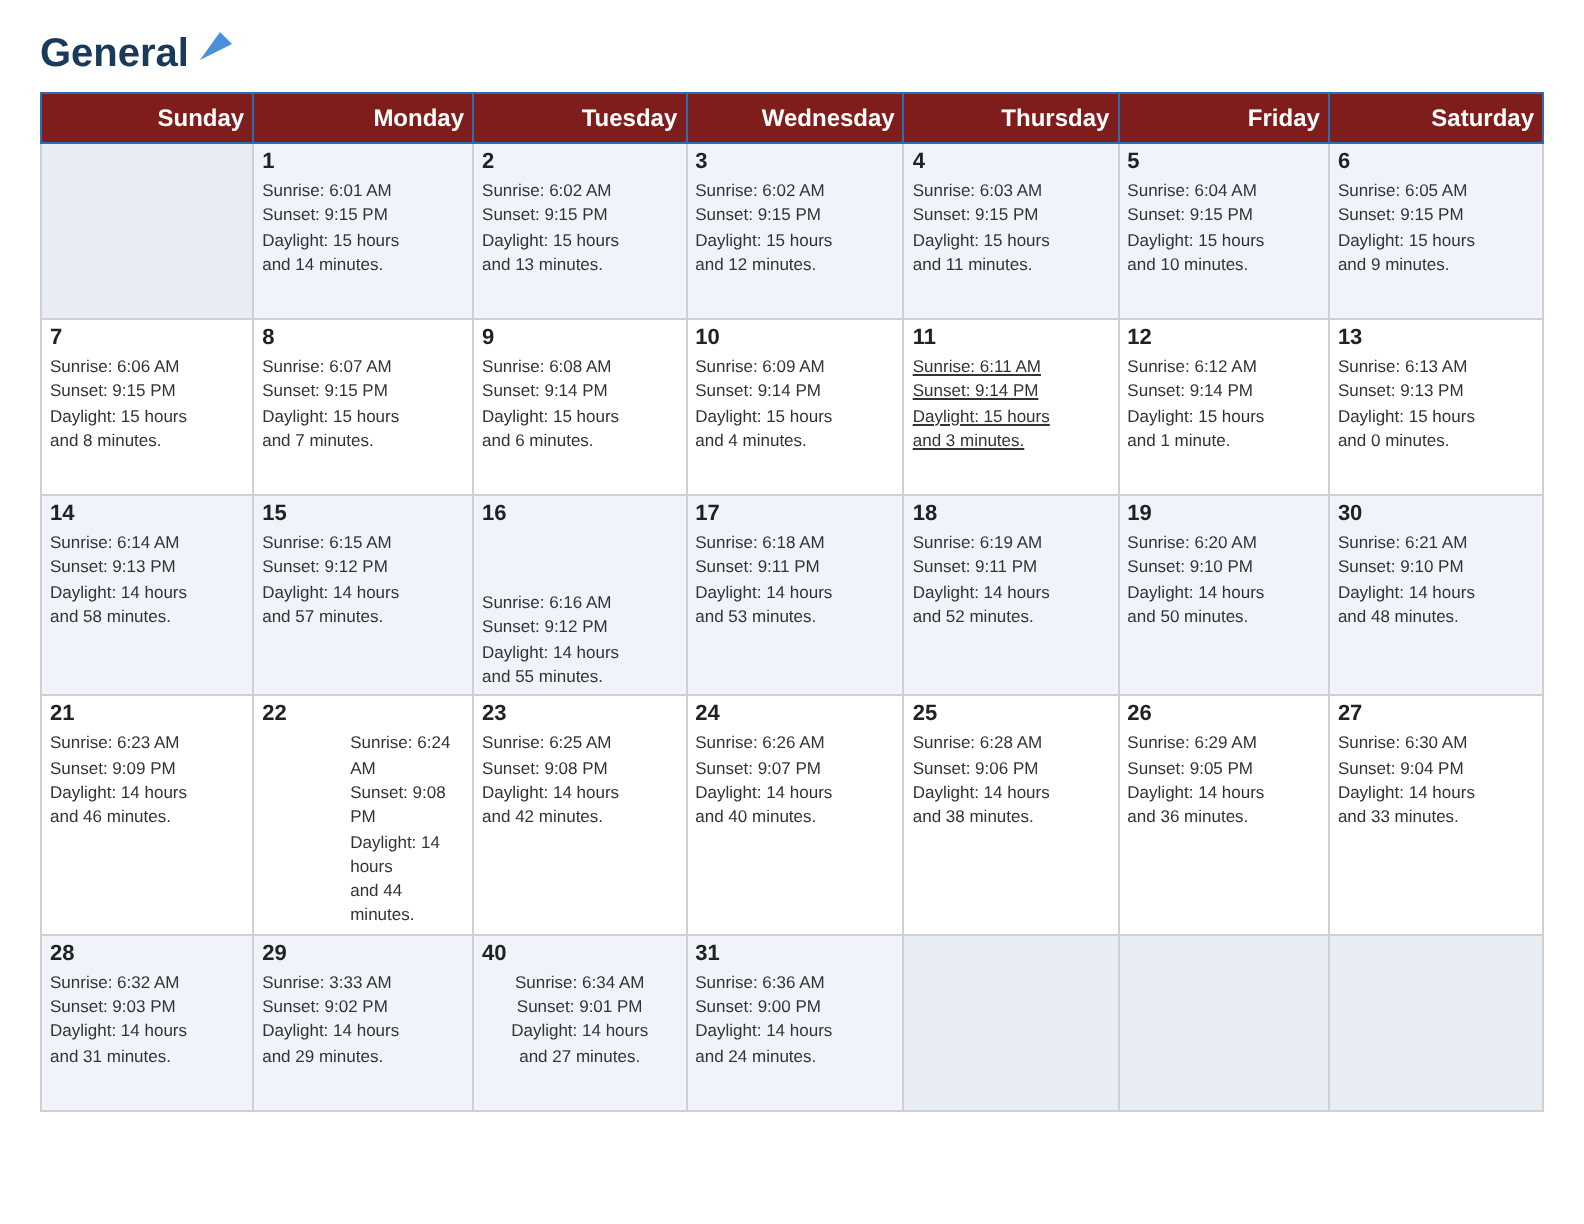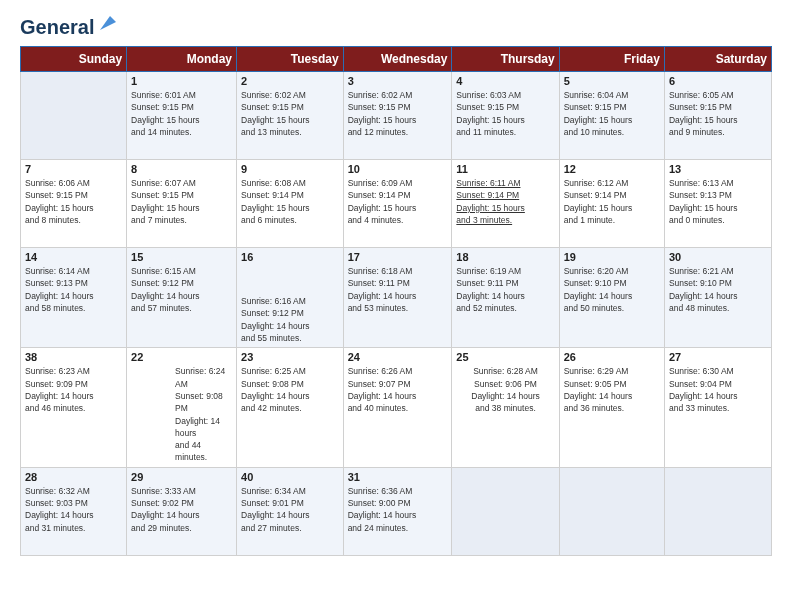--- a/index.html
+++ b/index.html
@@ -268,21 +268,21 @@
           <td>
             <div class="day-number">30</div>
             <div class="day-info" style="white-space: pre-line;">Sunrise: 6:21 AM
 Sunset: 9:10 PM
 Daylight: 14 hours
 and 48 minutes.</div>
           </td>
         </tr>
         <tr>
           <td>
-            <div class="day-number">38</div>
+            <div class="day-number">21</div>
             <div class="day-info" style="white-space: pre-line;">Sunrise: 6:23 AM
 Sunset: 9:09 PM
 Daylight: 14 hours
 and 46 minutes.</div>
           </td>
           <td>
             <div class="day-number">22</div>
             <div class="day-info" style="white-space: pre-line; margin-left: 44px;">Sunrise: 6:24 AM
 Sunset: 9:08 PM
 Daylight: 14 hours
@@ -297,21 +297,21 @@
           </td>
           <td>
             <div class="day-number">24</div>
             <div class="day-info" style="white-space: pre-line;">Sunrise: 6:26 AM
 Sunset: 9:07 PM
 Daylight: 14 hours
 and 40 minutes.</div>
           </td>
           <td>
             <div class="day-number">25</div>
-            <div class="day-info" style="white-space: pre-line; text-align: center;">Sunrise: 6:28 AM
+            <div class="day-info" style="white-space: pre-line;">Sunrise: 6:28 AM
 Sunset: 9:06 PM
 Daylight: 14 hours
 and 38 minutes.</div>
           </td>
           <td>
             <div class="day-number">26</div>
             <div class="day-info" style="white-space: pre-line;">Sunrise: 6:29 AM
 Sunset: 9:05 PM
 Daylight: 14 hours
 and 36 minutes.</div>
@@ -334,21 +334,21 @@
           </td>
           <td>
             <div class="day-number">29</div>
             <div class="day-info" style="white-space: pre-line;">Sunrise: 3:33 AM
 Sunset: 9:02 PM
 Daylight: 14 hours
 and 29 minutes.</div>
           </td>
           <td>
             <div class="day-number">40</div>
-            <div class="day-info" style="white-space: pre-line;">Sunrise: 6:34 AM
+            <div class="day-info" style="white-space: pre-line; text-align: center;">Sunrise: 6:34 AM
 Sunset: 9:01 PM
 Daylight: 14 hours
 and 27 minutes.</div>
           </td>
           <td>
             <div class="day-number">31</div>
             <div class="day-info" style="white-space: pre-line;">Sunrise: 6:36 AM
 Sunset: 9:00 PM
 Daylight: 14 hours
 and 24 minutes.</div>

